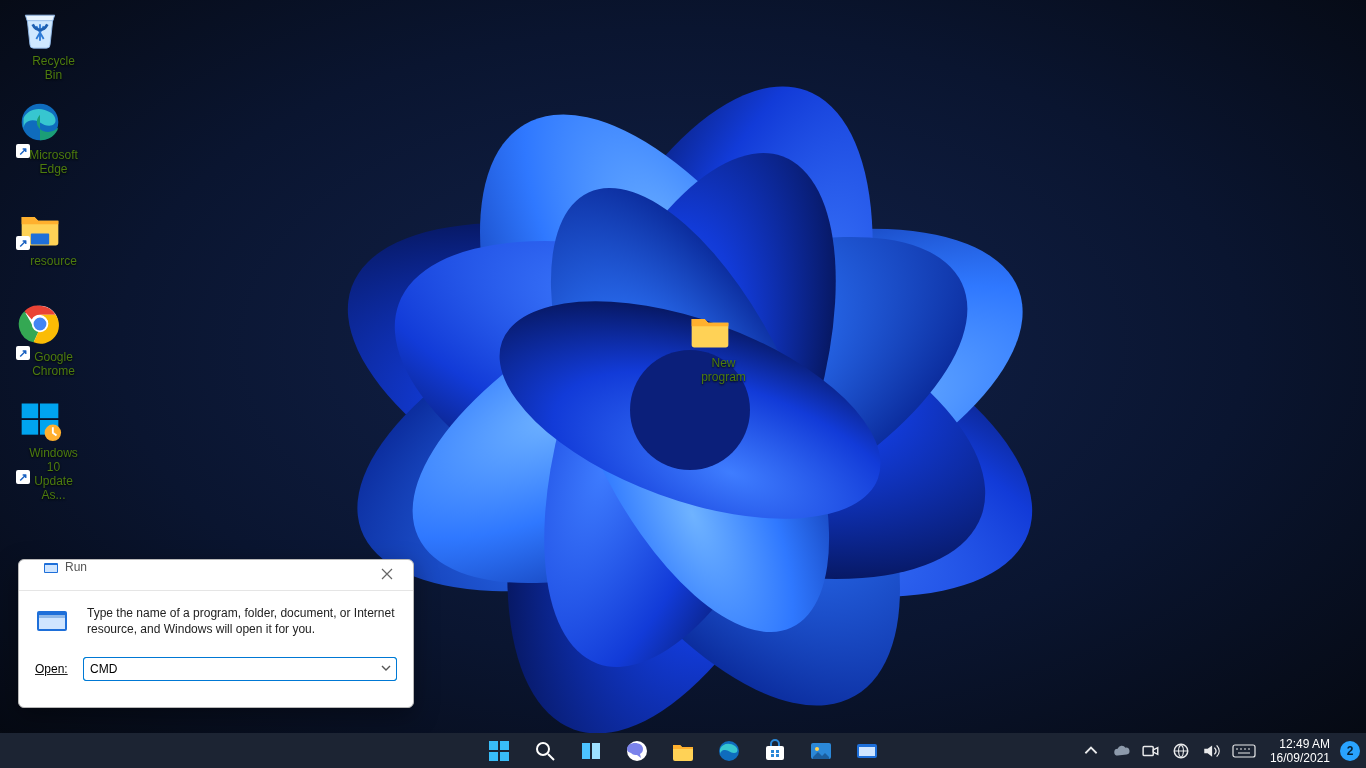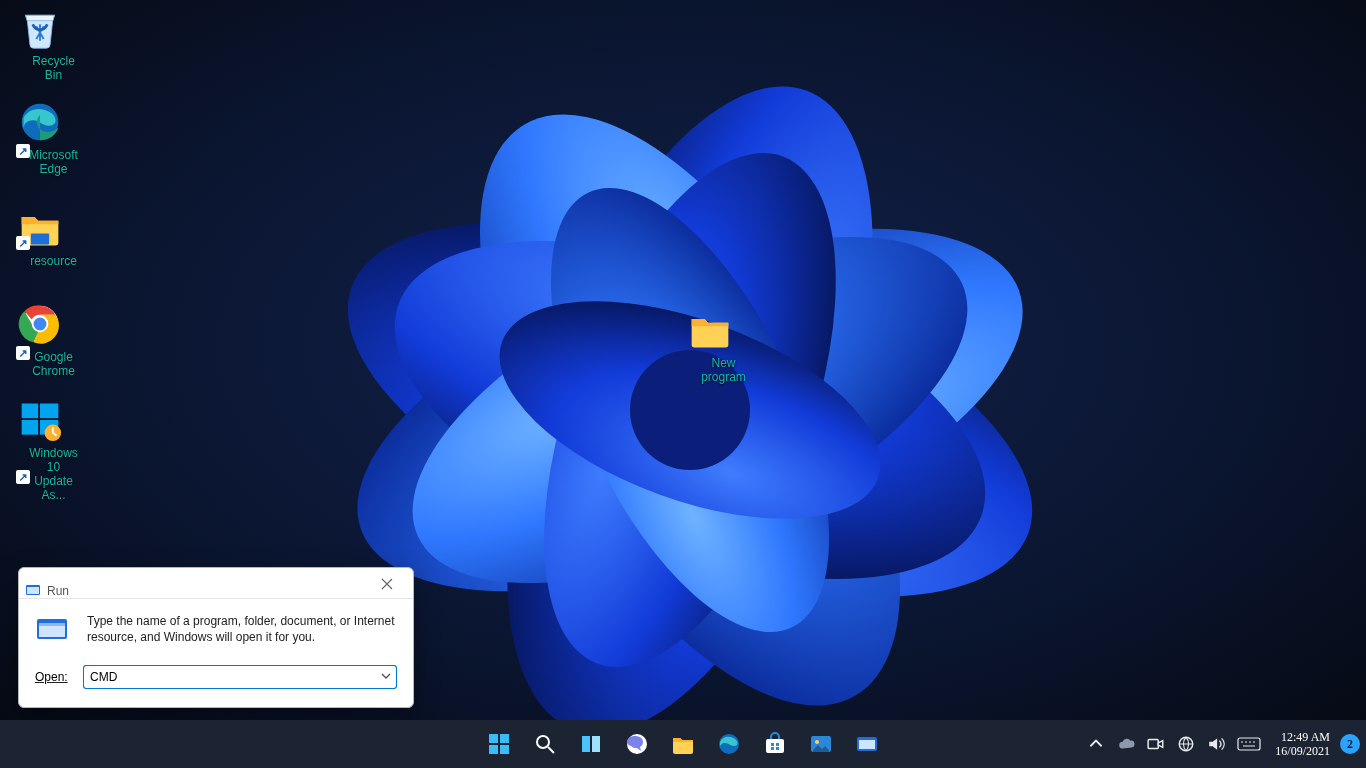--- a/index.html
+++ b/index.html
@@ -2,41 +2,41 @@
 <html><head>
 <meta charset="utf-8">
 <style>
   html,body{margin:0;padding:0;width:1366px;height:768px;overflow:hidden;font-family:"Segoe UI",Arial,sans-serif;font-size:12px;color:#fff;}
   
   #desktop{position:absolute;inset:0;background:#0a1530;}
   #wallpaper{position:absolute;inset:0;}
   
   .dicon{position:absolute;width:76px;text-align:center;cursor:pointer;}
   .dicon .glyph{width:44px;height:44px;margin:0 auto 4px auto;display:block;}
-  .dicon .lbl{color:#14b8a6;font-size:12px;text-shadow:0 1px 2px #000;line-height:14px;word-wrap:break-word;margin-left:27px;}
+  .dicon .lbl{color:#4d7c0f;font-size:12px;text-shadow:0 1px 2px #000;line-height:14px;word-wrap:break-word;margin-left:27px;}
   .shortcut-arrow{position:absolute;left:14px;bottom:18px;width:14px;height:14px;background:#fff;border-radius:2px;display:flex;align-items:center;justify-content:center;color:#1860c0;font-size:11px;font-weight:bold;}
   
   #run{position:absolute;left:18px;bottom:60px;width:394px;background:#fff;color:#000;border:1px solid #b8b8b8;border-radius:6px;box-shadow:0 8px 24px rgba(0,0,0,.35);}
-  #run .titlebar{height:30px;display:flex;align-items:flex-end;padding:0 6px 0 6px;color:#555;border-bottom:1px solid #e5e5e5;}
+  #run .titlebar{height:30px;display:flex;align-items:flex-start;padding:0 6px 0 24px;color:#555;border-bottom:1px solid #e5e5e5;}
   #run .titlebar .ticon{width:16px;height:16px;margin-right:6px;}
   #run .titlebar .ttxt{flex:1;font-size:12px;}
   #run .close{width:40px;height:28px;display:flex;align-items:center;justify-content:center;color:#666;border-radius:4px;}
   #run .body{padding:14px 16px 10px 16px;}
   #run .desc-row{display:flex;align-items:flex-start;gap:18px;margin-bottom:18px;}
   #run .run-icon{width:34px;height:34px;flex:0 0 34px;}
   #run .desc{font-size:12px;color:#222;line-height:16px;}
-  #run .open-row{display:flex;align-items:center;gap:10px;margin-bottom:8px;}
+  #run .open-row{display:flex;align-items:center;gap:10px;margin-bottom:16px;}
   #run .open-lbl{font-size:12px;text-decoration:underline;text-decoration-color:#222;min-width:38px;}
   #run .combo{flex:1;position:relative;}
   #run .combo input{width:100%;height:24px;box-sizing:border-box;border:1px solid #0ea5e9;border-radius:3px;padding:0 22px 0 6px;font-size:12px;outline:1px solid #0078d4;outline-offset:-1px;}
   #run .combo .chev{position:absolute;right:4px;top:4px;color:#555;pointer-events:none;}
   #run .btn-row{display:flex;justify-content:flex-end;gap:8px;padding:12px 16px 14px 16px;border-top:1px solid #eee;}
   #run button{width:86px;height:24px;font-size:12px;border:1px solid #adadad;background:#fdfdfd;border-radius:3px;cursor:pointer;}
   
-  #taskbar{position:absolute;left:0;right:0;bottom:0;height:48px;background:#1c2433;display:flex;align-items:center;font-family:Liberation Serif, serif;}
+  #taskbar{position:absolute;left:0;right:0;bottom:0;height:35px;background:#1c2433;display:flex;align-items:center;}
   #tb-center{position:absolute;left:50%;transform:translateX(-50%);display:flex;gap:6px;}
   .tb-btn{width:40px;height:40px;border-radius:4px;display:flex;align-items:center;justify-content:center;cursor:pointer;}
   .tb-ic{width:24px;height:24px;}
   #tb-right{position:absolute;right:6px;display:flex;align-items:center;gap:4px;}
   .tray-ic{width:18px;height:18px;opacity:.9;}
   .tray-btn{width:26px;height:40px;display:flex;align-items:center;justify-content:center;cursor:pointer;border-radius:4px;}
   #clock{text-align:right;font-size:12px;line-height:14px;padding:0 6px;cursor:pointer;}
   #notif{width:20px;height:20px;border-radius:50%;background:#29a3ff;color:#062035;display:flex;align-items:center;justify-content:center;font-size:12px;font-weight:600;cursor:pointer;}
 </style>
 </head>

